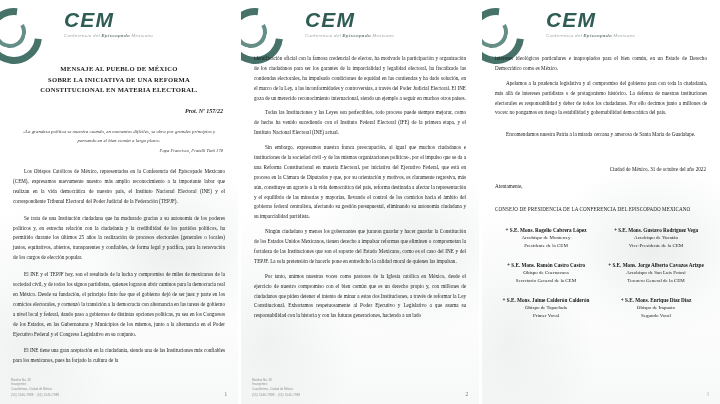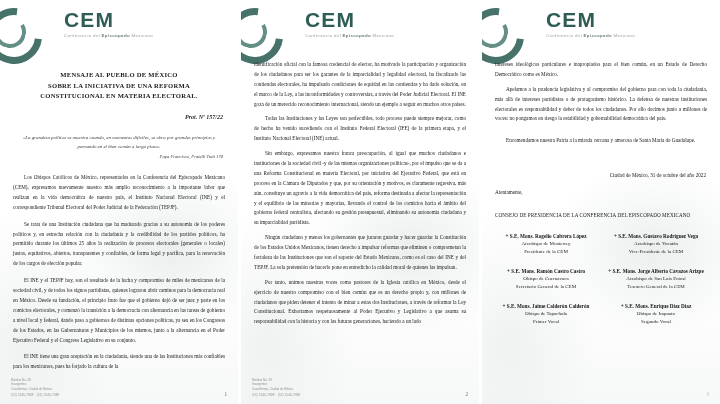--- a/index.html
+++ b/index.html
@@ -46,21 +46,21 @@
     background:
       radial-gradient(ellipse 150px 120px at 72% 62%, rgba(233,236,236,0.85) 0%, rgba(255,255,255,0) 72%),
       radial-gradient(ellipse 120px 200px at 12% 85%, rgba(236,238,238,0.75) 0%, rgba(255,255,255,0) 70%),
       linear-gradient(180deg, rgba(250,250,250,0.0) 70%, rgba(246,247,247,0.9) 100%);
   }
 
   
   .page-header {
     position: relative;
     height: 52px;
-    padding-top: 6px;
+    font-style: italic;
   }
   .logo-mark {
     position: absolute;
     left: -14px;
     top: 8px;
     width: 42px;
     height: 42px;
     border-radius: 50%;
     border: 7px solid #3d6b63;
     border-right-color: transparent;

